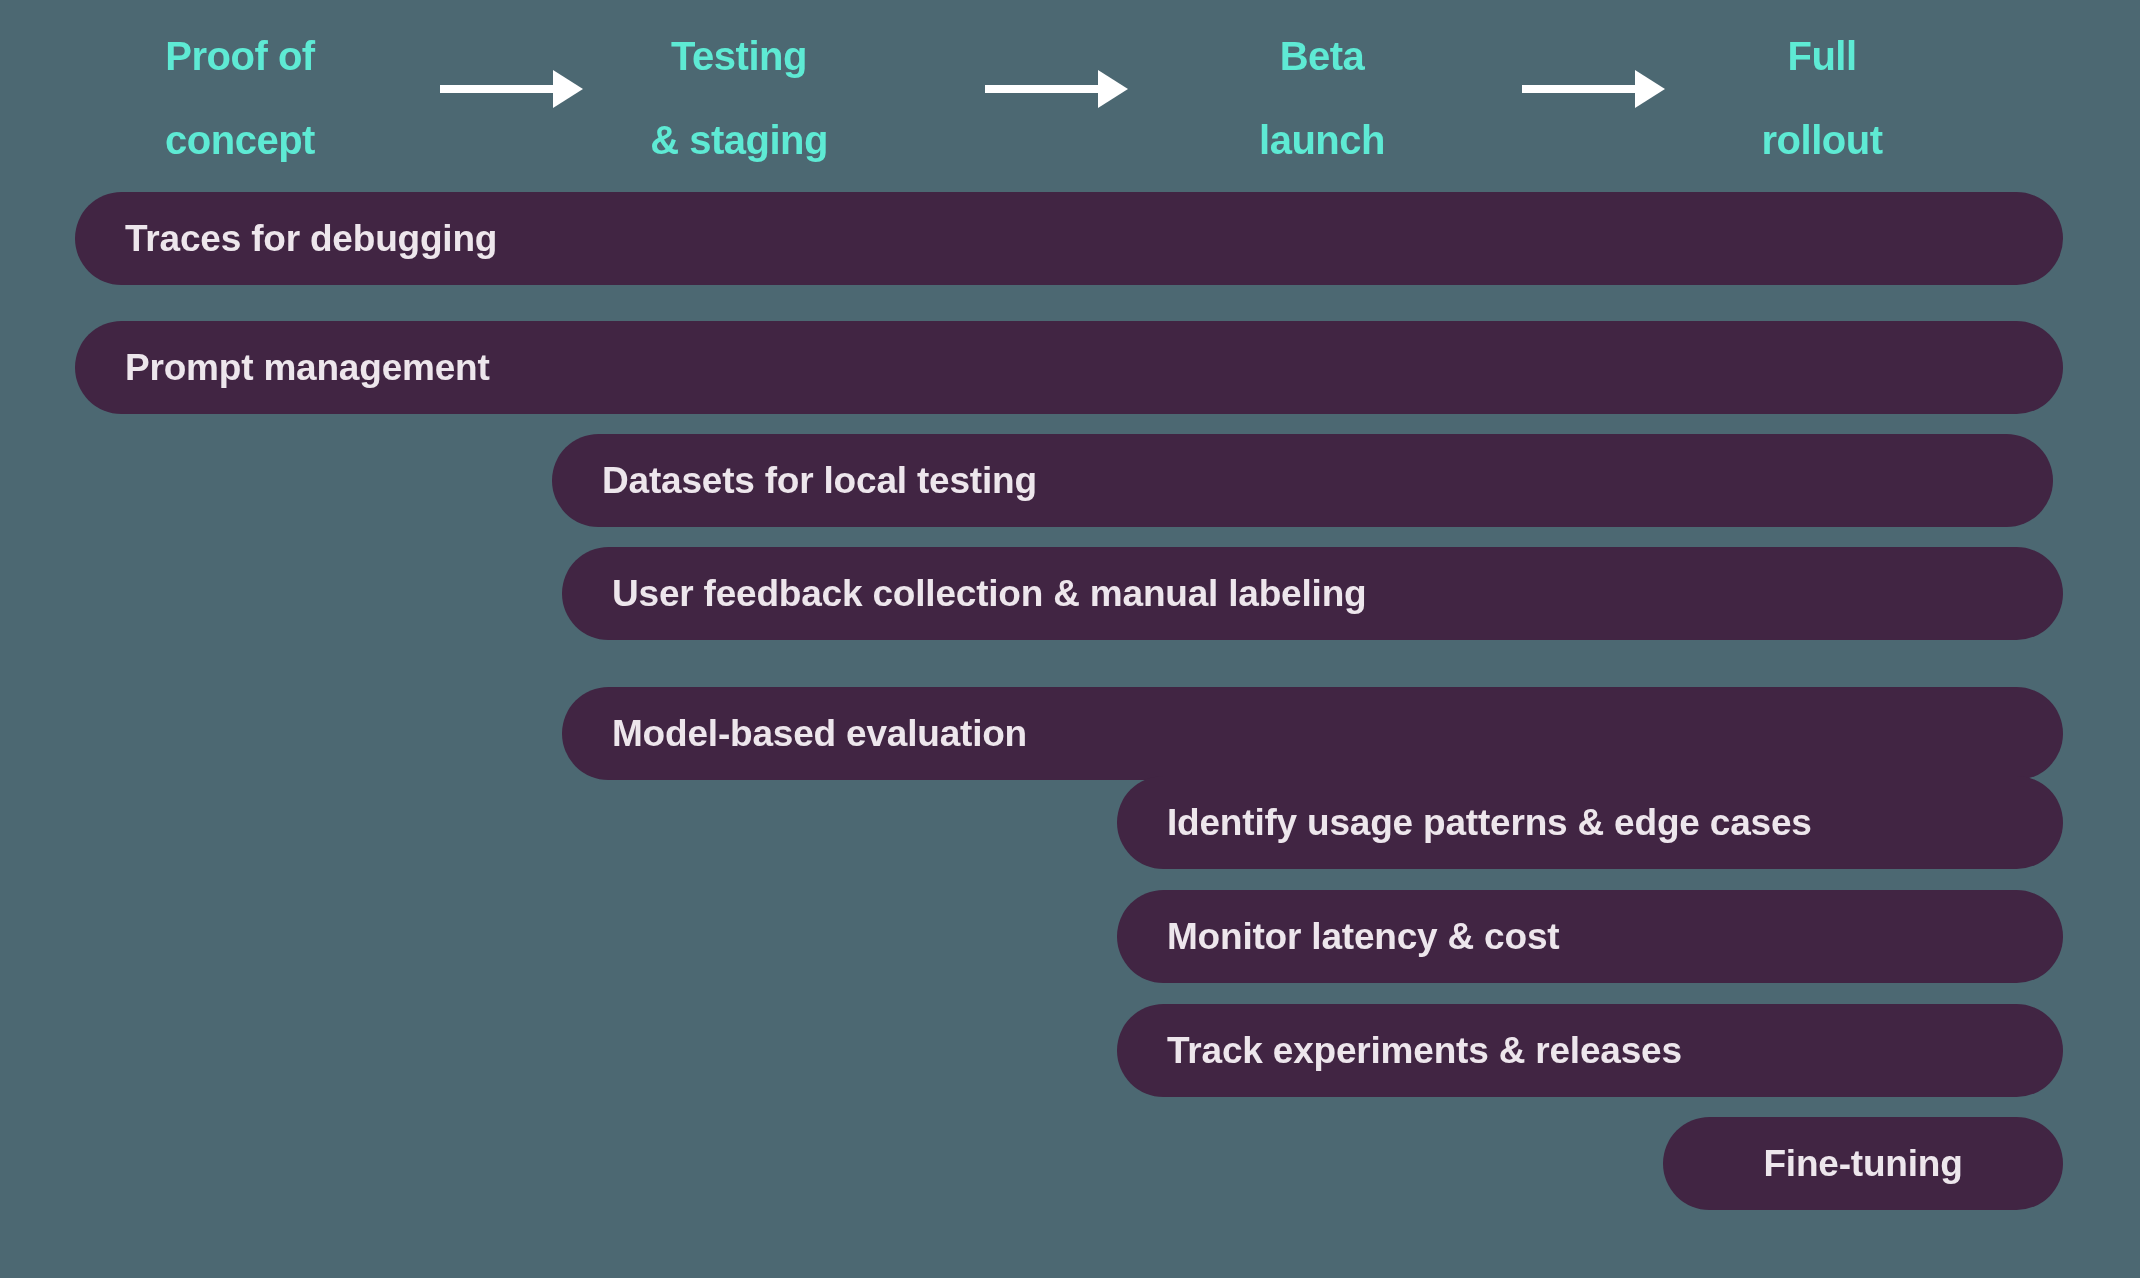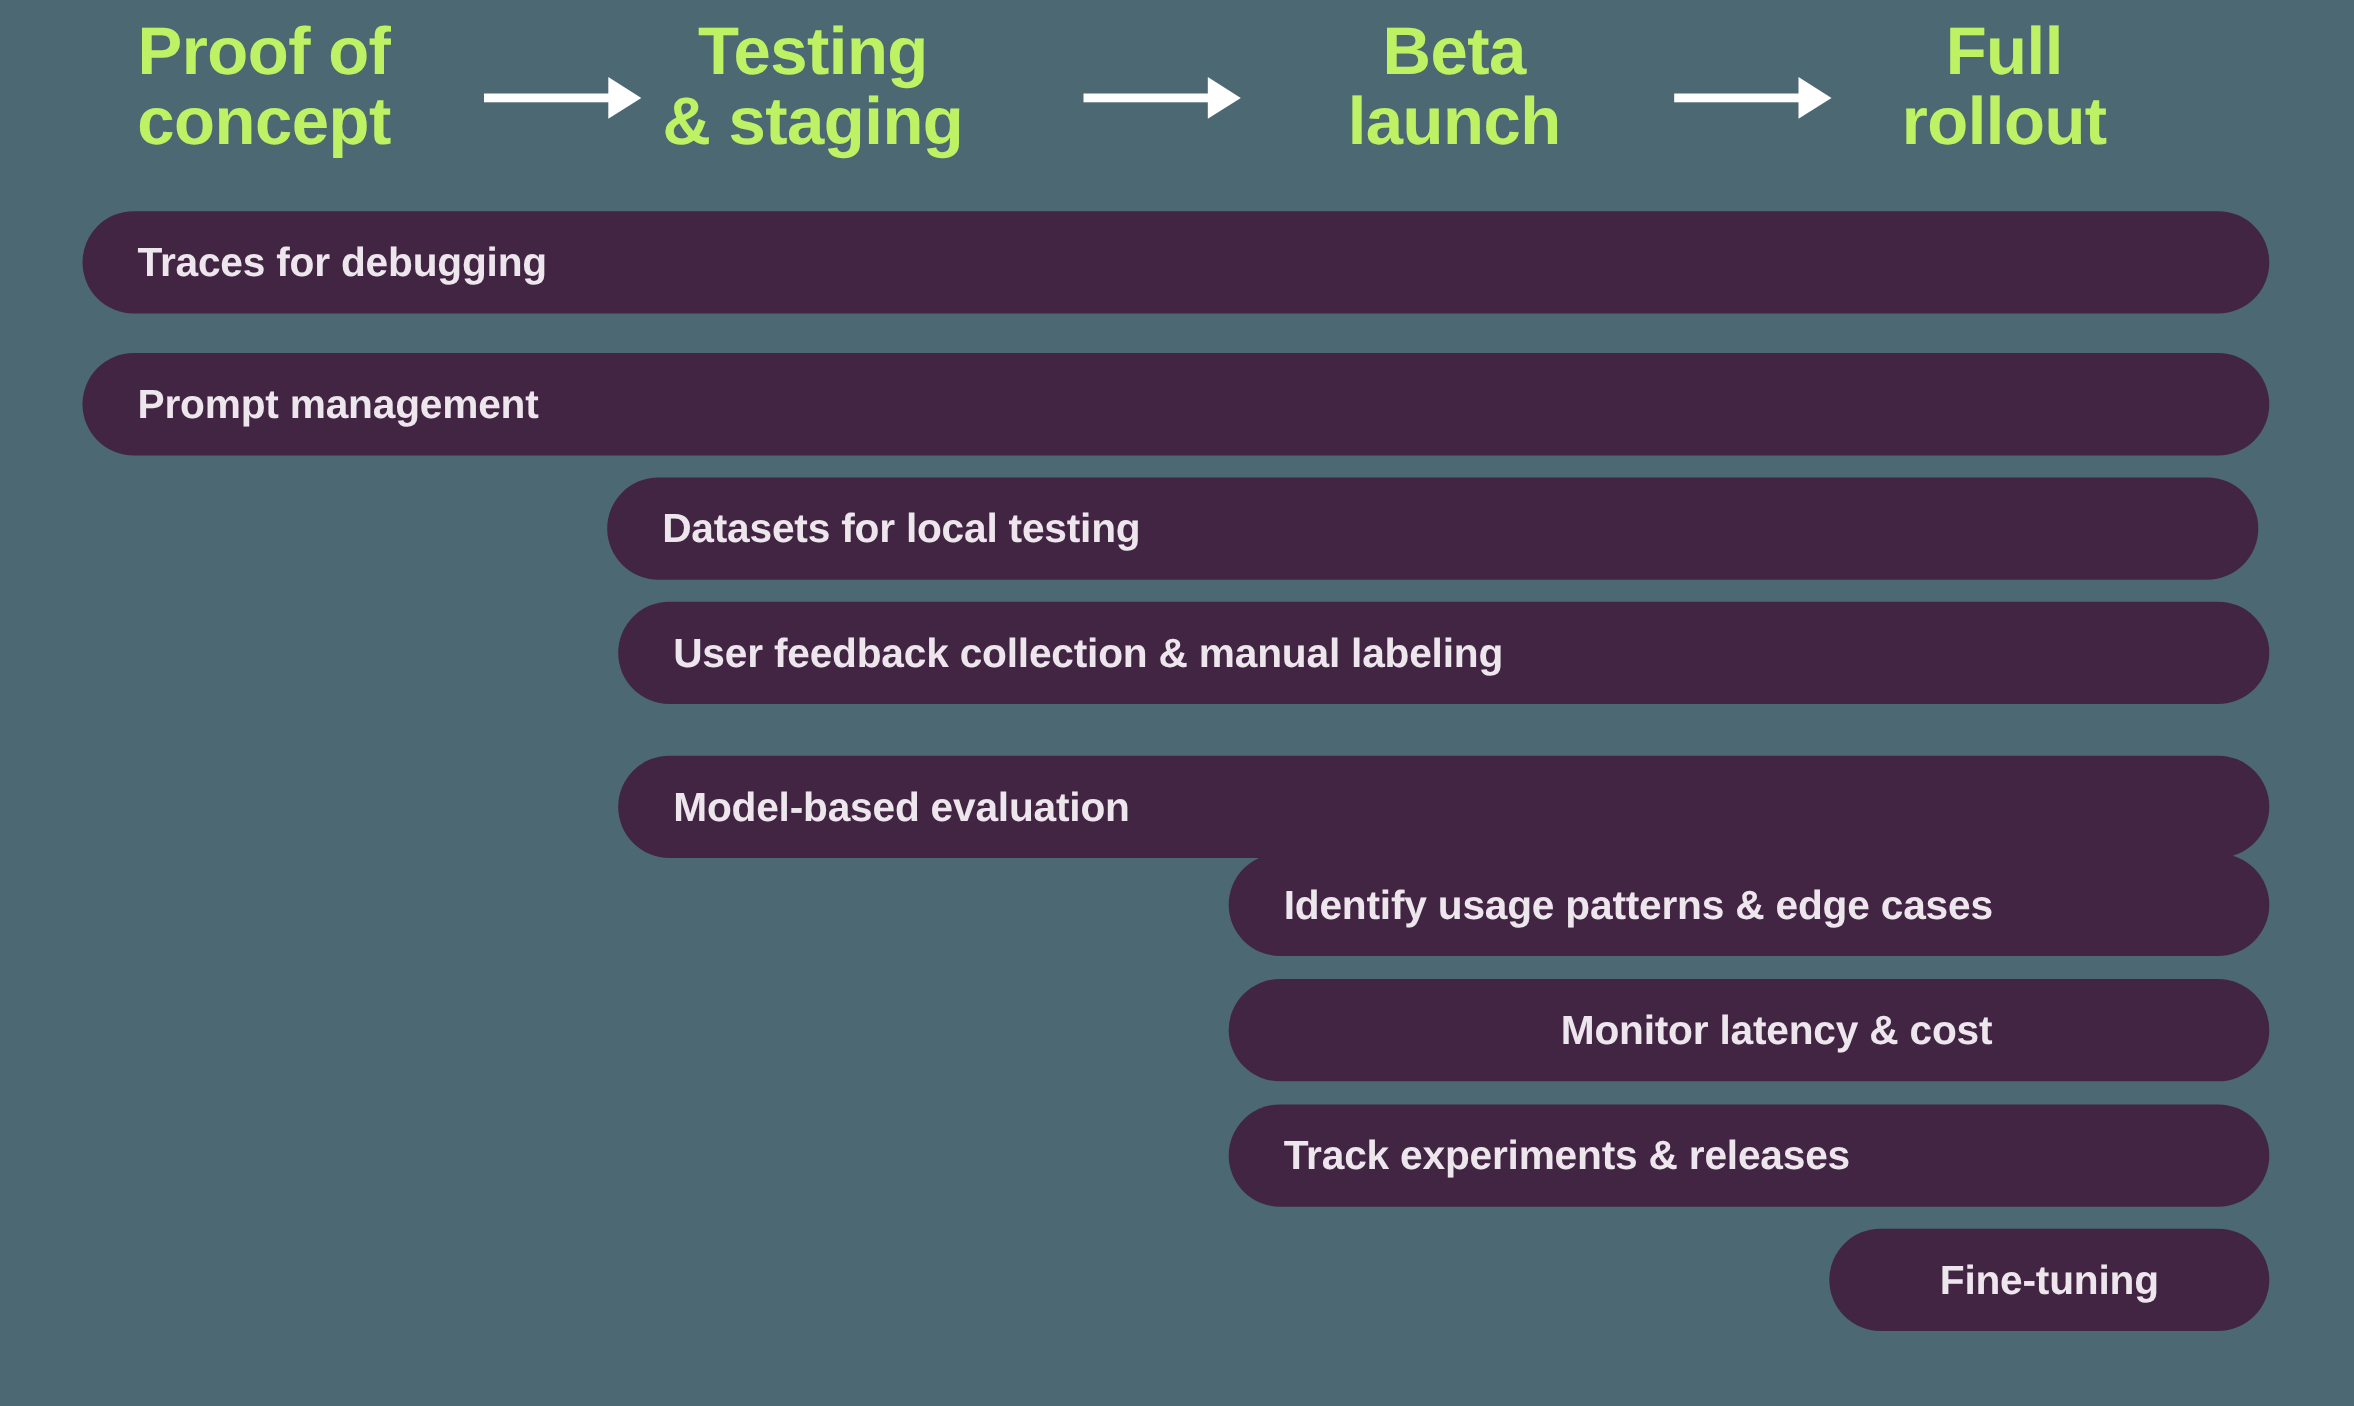--- a/index.html
+++ b/index.html
@@ -15,24 +15,24 @@
     overflow: hidden;
     font-family: "Liberation Sans", sans-serif;
   }
 
   
   .phase-label {
     position: absolute;
     top: 14px;
     transform: translateX(-50%);
     text-align: center;
-    color: #bef264;
-    font-size: 61px;
+    color: #5eead4;
+    font-size: 40px;
     font-weight: bold;
-    line-height: 64px;
+    line-height: 84px;
     letter-spacing: -0.5px;
     white-space: pre-line;
   }
 
   .arrow {
     position: absolute;
     top: 70px;
     height: 38px;
   }
   .arrow .shaft {
@@ -118,21 +118,21 @@
       </div>
       <div class="bar align-left" style="left: 562px; top: 547px; width: 1501px;">
         <span class="bar-label">User feedback collection &amp; manual labeling</span>
       </div>
       <div class="bar align-left" style="left: 562px; top: 687px; width: 1501px;">
         <span class="bar-label">Model-based evaluation</span>
       </div>
       <div class="bar align-left" style="left: 1117px; top: 776px; width: 946px;">
         <span class="bar-label">Identify usage patterns &amp; edge cases</span>
       </div>
-      <div class="bar align-left" style="left: 1117px; top: 890px; width: 946px; justify-content: center;">
+      <div class="bar align-left" style="left: 1117px; top: 890px; width: 946px;">
         <span class="bar-label">Monitor latency &amp; cost</span>
       </div>
       <div class="bar align-left" style="left: 1117px; top: 1004px; width: 946px;">
         <span class="bar-label">Track experiments &amp; releases</span>
       </div>
       <div class="bar align-center" style="left: 1663px; top: 1117px; width: 400px;">
         <span class="bar-label">Fine-tuning</span>
       </div>
     </div>
 </div>

